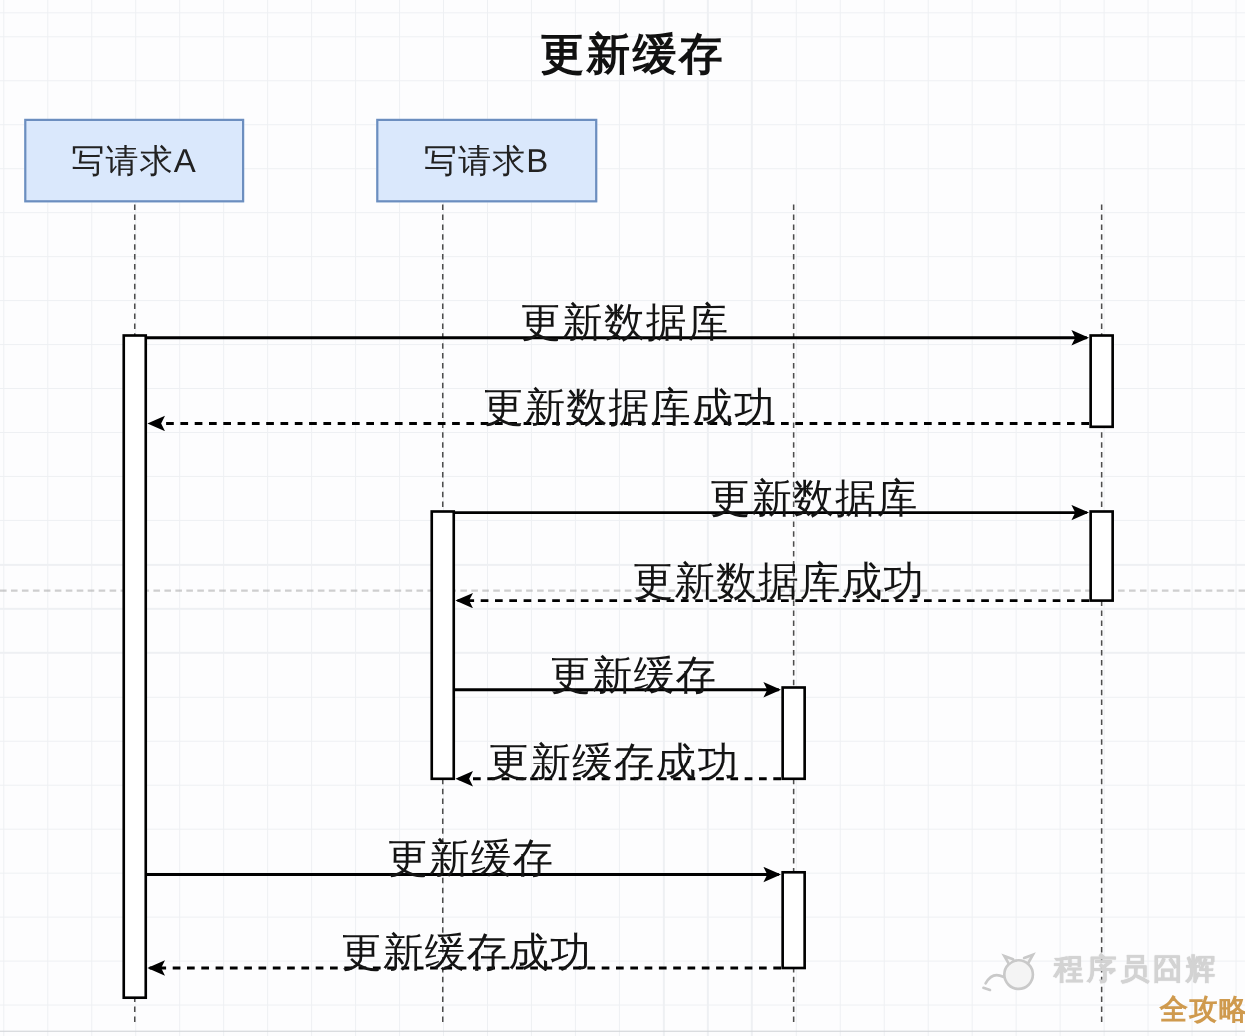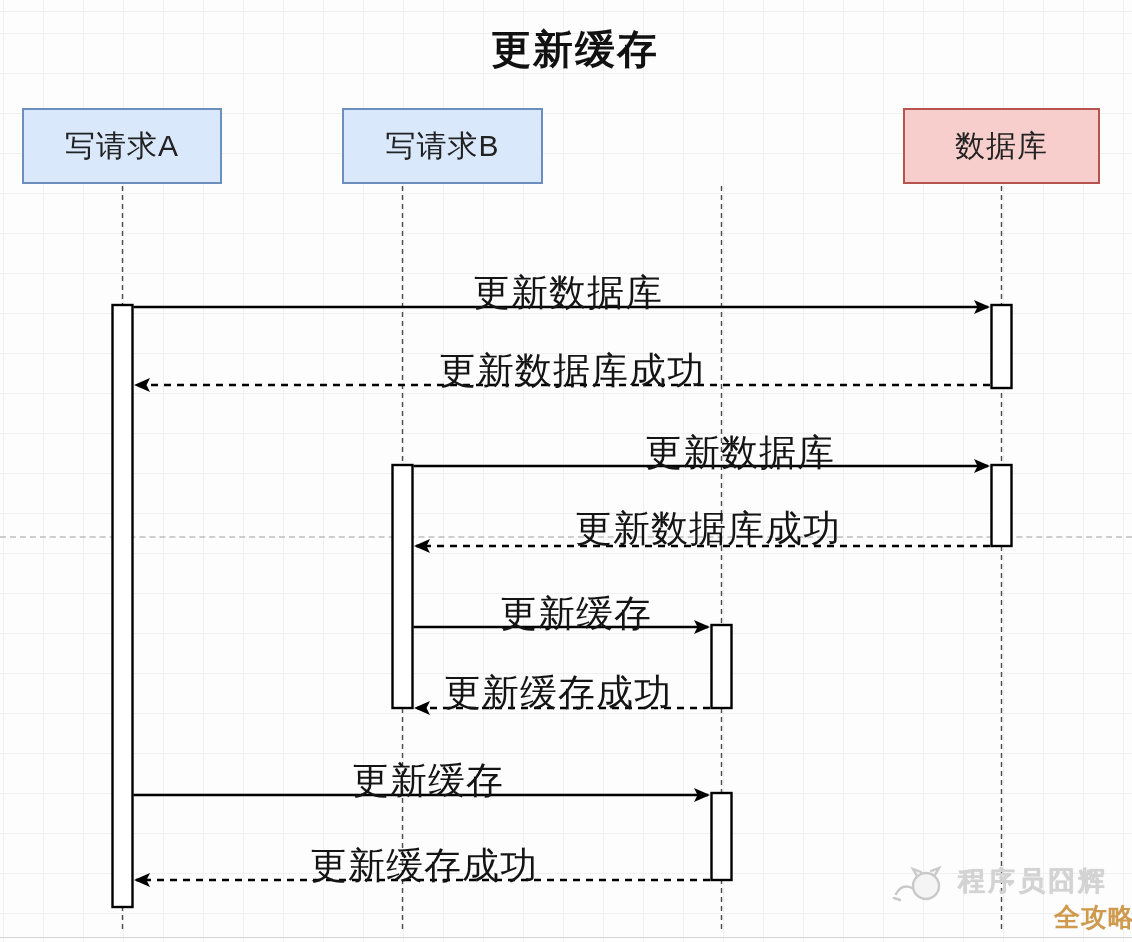--- a/index.html
+++ b/index.html
@@ -70,21 +70,20 @@
       <line x1="990" y1="546" x2="416" y2="546" stroke-dasharray="7 6" marker-end="url(#ah)"></line>
       <line x1="413.5" y1="627" x2="708" y2="627" marker-end="url(#ah)"></line>
       <line x1="710" y1="708" x2="416" y2="708" stroke-dasharray="7 6" marker-end="url(#ah)"></line>
       <line x1="133.5" y1="795" x2="708" y2="795" marker-end="url(#ah)"></line>
       <line x1="710" y1="880" x2="136" y2="880" stroke-dasharray="7 6" marker-end="url(#ah)"></line>
     </g>
   </svg>
 
   <div class="actor" style="left: 22px; width: 200px; background: rgb(218, 232, 252); border-color: rgb(108, 142, 191);">写请求A</div>
   <div class="actor" style="left: 302px; width: 201px; background: rgb(218, 232, 252); border-color: rgb(108, 142, 191); margin-left: 40px;">写请求B</div>
-  <div class="actor" style="left: 903px; width: 197px; background: rgb(248, 206, 204); border-color: rgb(184, 84, 80);">数据库</div>
 
   <div class="msg-label" style="left:568px;top:268px;">更新数据库</div>
   <div class="msg-label" style="left:572px;top:346px;">更新数据库成功</div>
   <div class="msg-label" style="left:740px;top:428px;">更新数据库</div>
   <div class="msg-label" style="left:708px;top:504px;">更新数据库成功</div>
   <div class="msg-label" style="left:576px;top:589px;">更新缓存</div>
   <div class="msg-label" style="left:558px;top:668px;">更新缓存成功</div>
   <div class="msg-label" style="left:428px;top:756px;">更新缓存</div>
   <div class="msg-label" style="left:424px;top:841px;">更新缓存成功</div>
 

